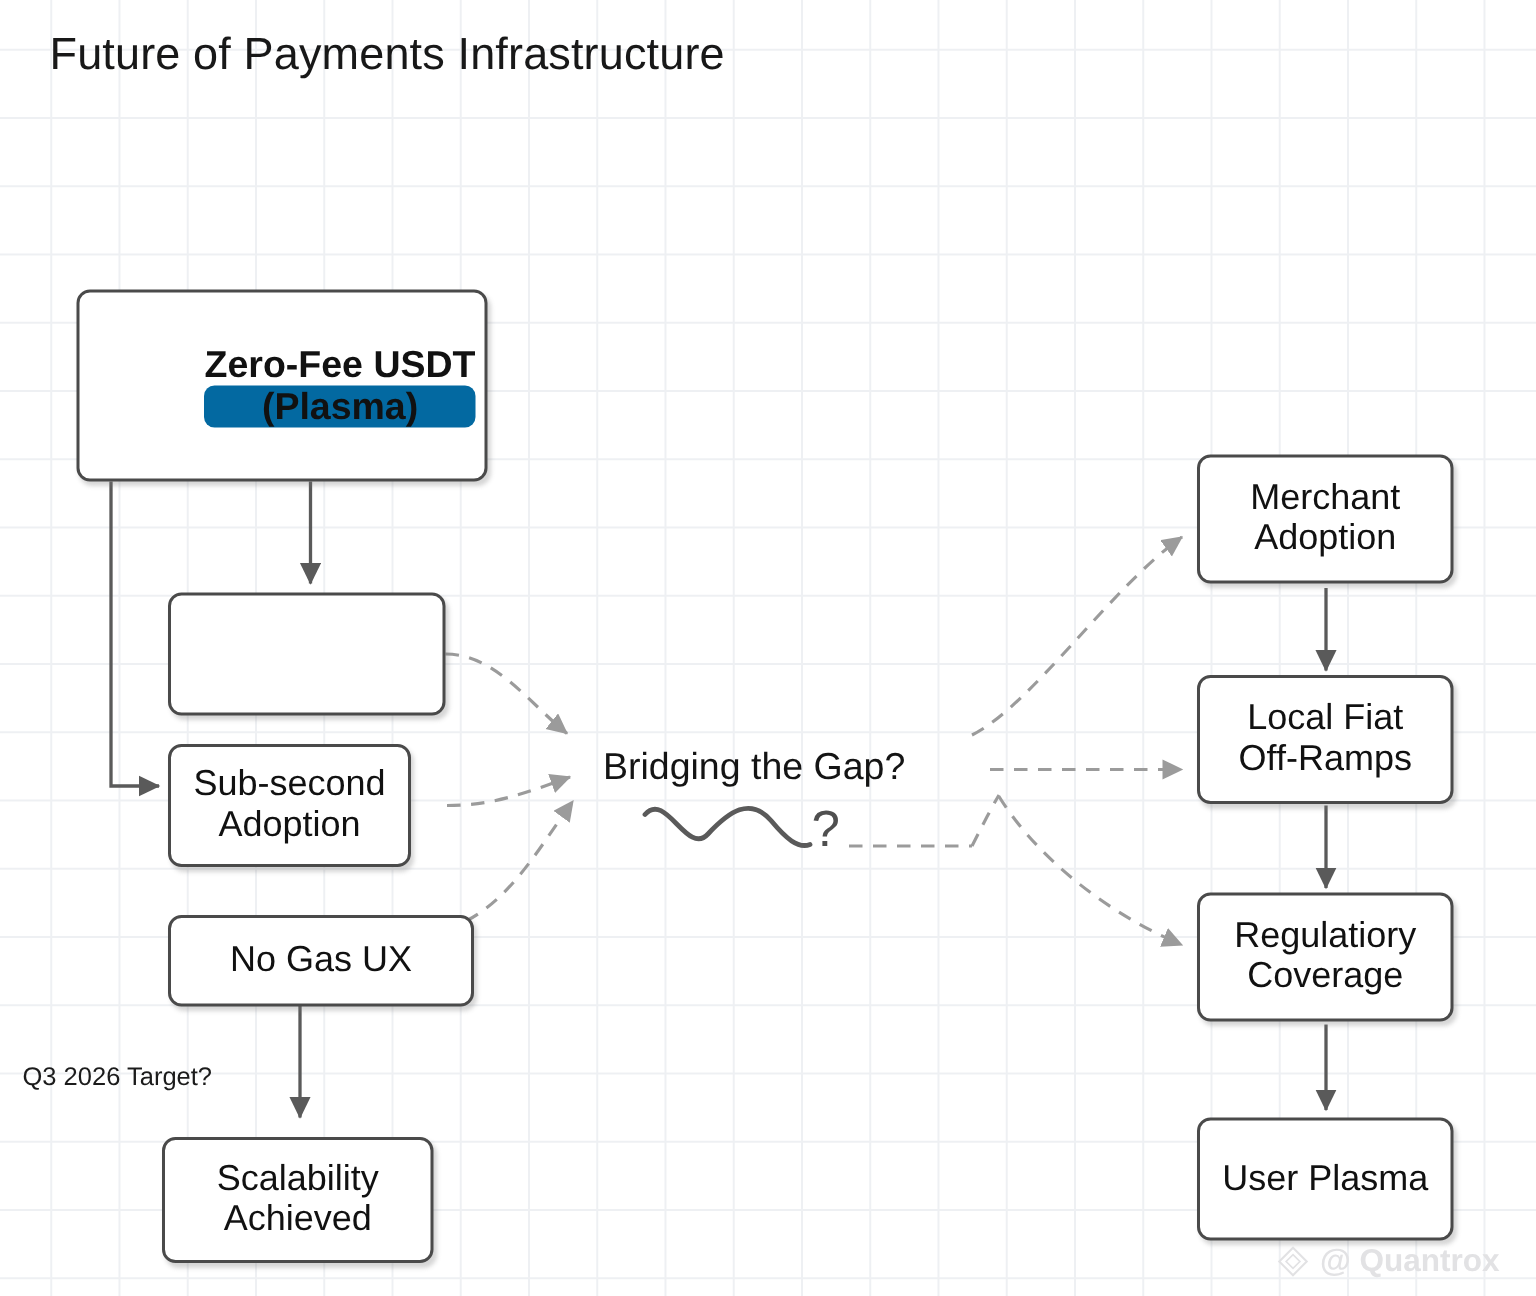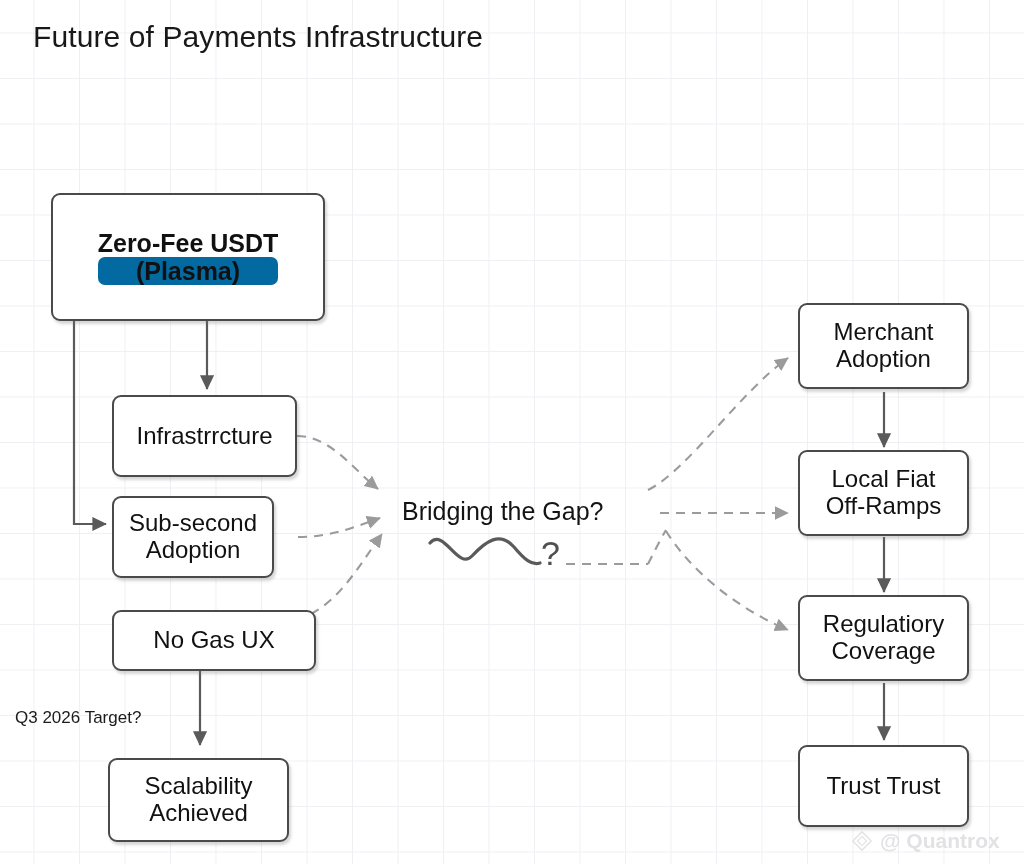--- a/index.html
+++ b/index.html
@@ -30,21 +30,21 @@
     border:2.2px solid #4a4a4a;
     border-radius:9px;
     box-shadow:2px 3px 3px rgba(120,120,120,0.30);
     display:flex; align-items:center; justify-content:center;
     text-align:center;
     color:#111111;
     line-height:1.12;
     padding:2px 6px;
   }
   .node span { display:block; }
-  .n-root { font-weight:bold; font-size:25px; }
+  .n-root { font-weight:bold; font-size:25px;justify-content:flex-end; }
   .n-plain { font-size:24px; }
   .hl {
     background:#0369a1;
     border-radius:7px;
     padding:0 7px;
     display:inline-block;
   }
   #center-label {
     position:absolute; left:402px; top:497px;
     font-size:25px; color:#141414; white-space:nowrap;
@@ -137,21 +137,20 @@
 
 <div class="node n-root" style="left:51px; top:193px; width:274px; height:128px;">
   <div>
     <span>Zero-Fee USDT</span>
     <span class="hl">(Plasma)</span>
   </div>
 </div>
 
 <div class="node n-plain" style="left:112px; top:395px; width:185px; height:82px;">
   <div>
-    <span>Infrastrrcture</span>
   </div>
 </div>
 
 <div class="node n-plain" style="left:112px; top:496px; width:162px; height:82px;">
   <div>
     <span>Sub-second</span>
     <span>Adoption</span>
   </div>
 </div>
 
@@ -184,21 +183,21 @@
 
 <div class="node n-plain" style="left:798px; top:595px; width:171px; height:86px;">
   <div>
     <span>Regulatiory</span>
     <span>Coverage</span>
   </div>
 </div>
 
 <div class="node n-plain" style="left:798px; top:745px; width:171px; height:82px;">
   <div>
-    <span>Trust Trust</span>
+    <span>User Plasma</span>
   </div>
 </div>
 
 <div id="center-label">Bridging the Gap?</div>
 <div id="qmark">?</div>
 
 <div id="edge-label">Q3 2026 Target?</div>
 
 <div id="watermark">
   <svg class="dia" viewBox="0 0 24 24">

